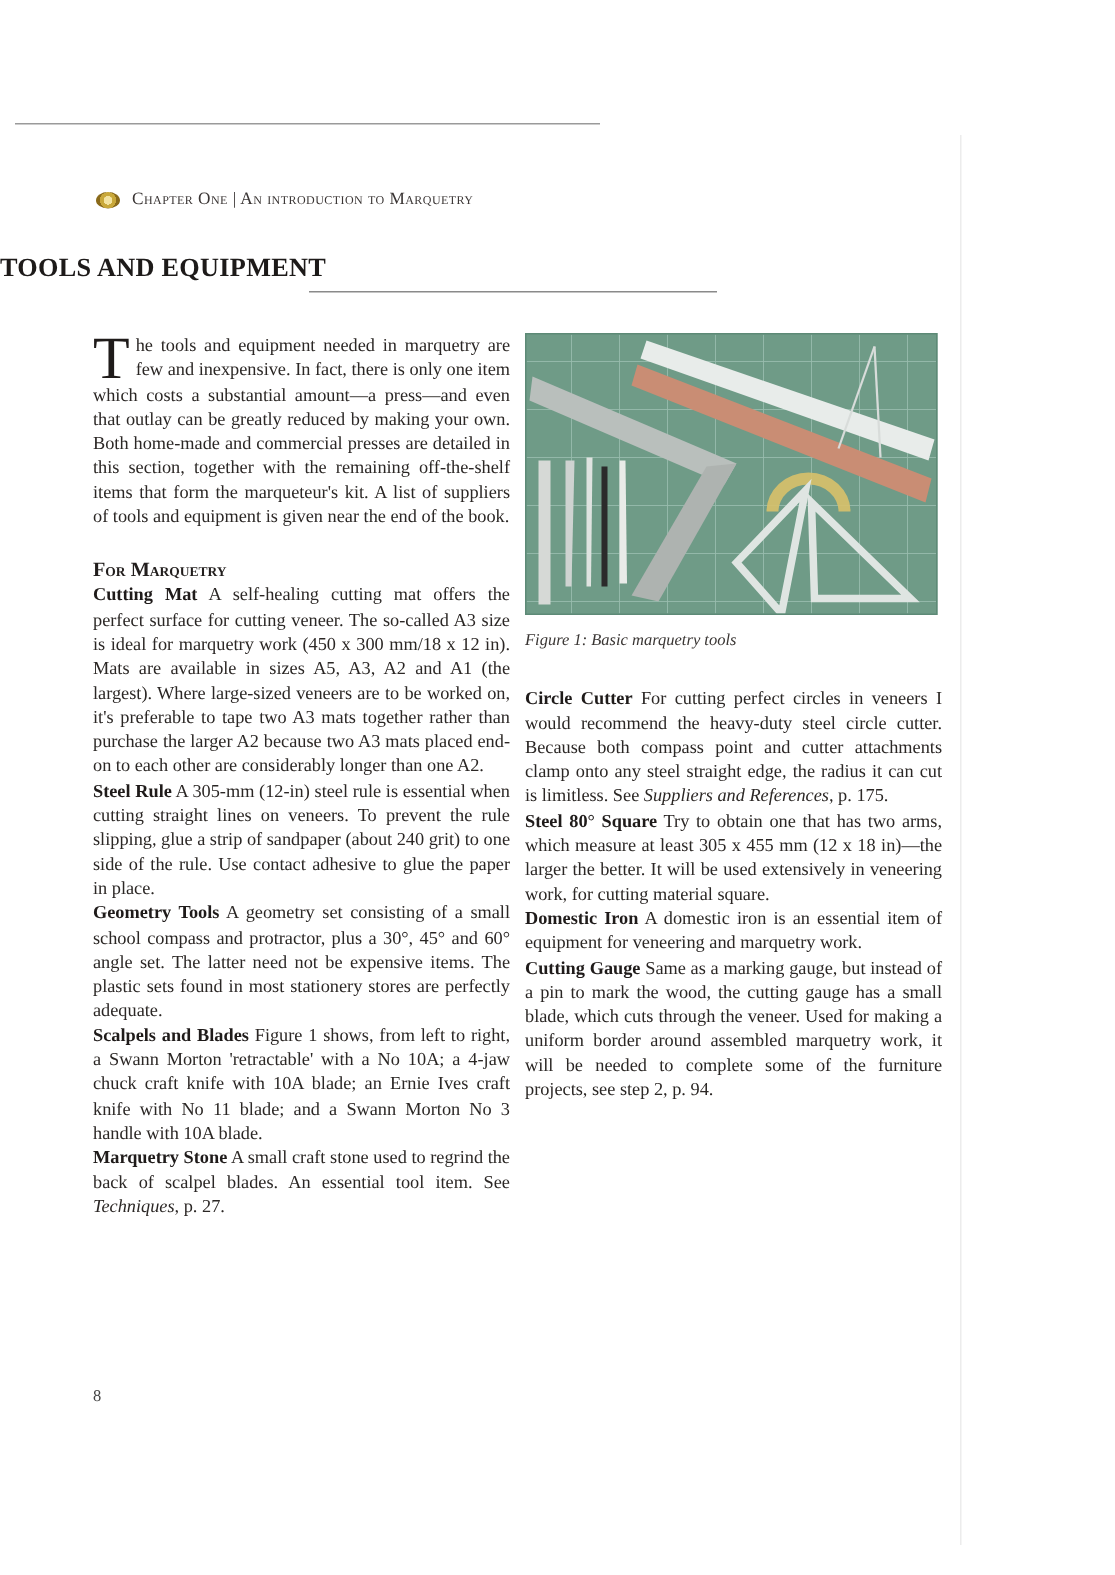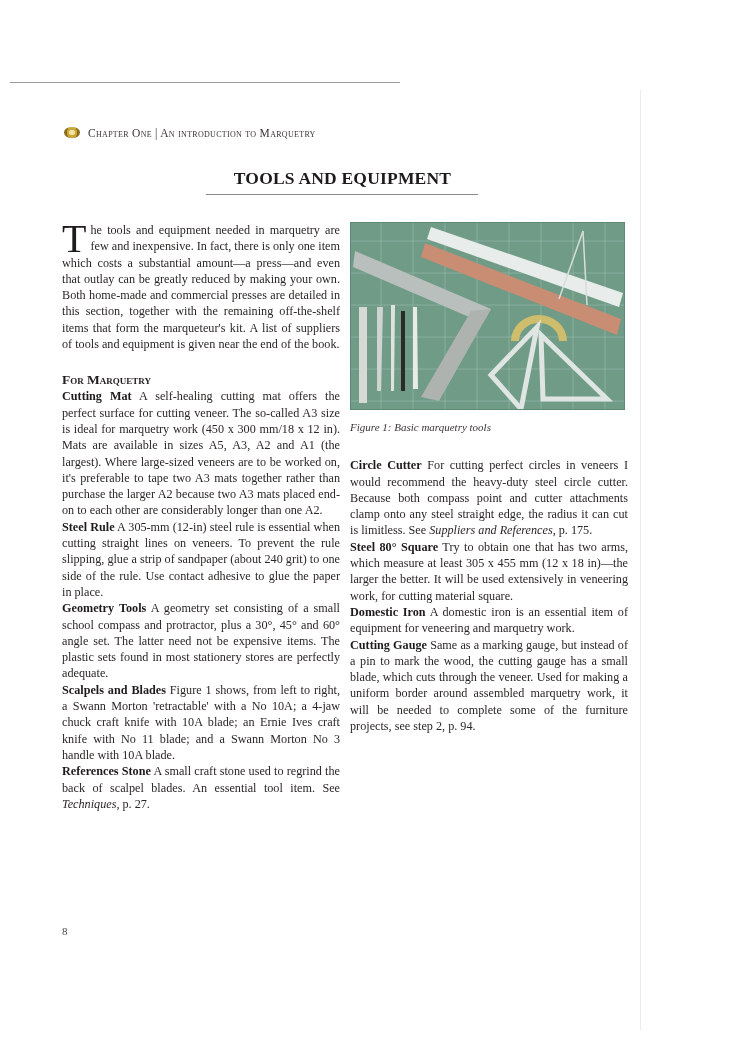--- a/index.html
+++ b/index.html
@@ -4,28 +4,28 @@
 <style>
   html, body { margin: 0; padding: 0; }
   body {
     width: 743px; height: 1050px; background: #ffffff; position: relative; overflow: hidden;
     font-family: "Liberation Serif", "DejaVu Serif", serif; color: #2a2624;
   }
   .top-rule { position: absolute; left: 10px; top: 82px; width: 390px; height: 1px; background: #9a9a9a; }
   .page-edge { position: absolute; left: 640px; top: 90px; width: 1px; height: 940px; background: #ececec; }
   .running-head {
     position: absolute; left: 64px; top: 127px; font-size: 11.5px; letter-spacing: 0.3px;
-    font-variant: small-caps; color: #3a3534; display: flex; align-items: flex-start;
+    font-variant: small-caps; color: #3a3534; display: flex; align-items: flex-end;
   }
   .ornament {
     width: 16px; height: 11px; border-radius: 50%; background: radial-gradient(circle, #f3e3a0 0 30%, #c9a83a 31% 55%, #8a6a1a 56% 100%);
     margin-right: 8px; display: inline-block;
   }
   .title {
-    position: absolute; left: 0; width: 685px; top: 168px; text-align: center;
+    position: absolute; left: 0; width: 685px; top: 168px; text-align: left;
     font-size: 17.5px; font-weight: bold; letter-spacing: 0.2px; color: #1d1a19;
   }
   .title-rule { position: absolute; left: 206px; top: 194px; width: 272px; height: 1px; background: #8a8a8a; }
   .col {
     position: absolute; width: 278px; font-size: 12.2px; line-height: 16.3px; text-align: justify; color: #2b2725;
   }
   .col p { margin: 0; }
   .col-left { left: 62px; top: 222px; }
   .col-right { left: 350px; top: 222px; }
   .dropcap {
@@ -72,21 +72,21 @@
   <p class="entry">
     <span class="term">Steel Rule</span><span> A 305-mm (12-in) steel rule is essential when cutting straight lines on veneers. To prevent the rule slipping, glue a strip of sandpaper (about 240 grit) to one side of the rule. Use contact adhesive to glue the paper in place.</span>
   </p>
   <p class="entry">
     <span class="term">Geometry Tools</span><span> A geometry set consisting of a small school compass and protractor, plus a 30°, 45° and 60° angle set. The latter need not be expensive items. The plastic sets found in most stationery stores are perfectly adequate.</span>
   </p>
   <p class="entry">
     <span class="term">Scalpels and Blades</span><span> Figure 1 shows, from left to right, a Swann Morton 'retractable' with a No 10A; a 4-jaw chuck craft knife with 10A blade; an Ernie Ives craft knife with No 11 blade; and a Swann Morton No 3 handle with 10A blade.</span>
   </p>
   <p class="entry">
-    <span class="term">References Stone</span><span> A small craft stone used to regrind the back of scalpel blades. An essential tool item. See </span><span class="ital">Techniques</span><span>, p. 27.</span>
+    <span class="term">Marquetry Stone</span><span> A small craft stone used to regrind the back of scalpel blades. An essential tool item. See </span><span class="ital">Techniques</span><span>, p. 27.</span>
   </p>
 </div>
 
 <div class="col col-right">
   <div class="figure">
     <svg width="273" height="186" viewBox="0 0 273 186">
       <rect x="0" y="0" width="273" height="186" fill="#6f9b87"></rect>
       <g stroke="#a9cbbd" stroke-width="0.6" opacity="0.7">
         <line x1="0" y1="18" x2="273" y2="18"></line>
           <line x1="0" y1="50" x2="273" y2="50"></line>

